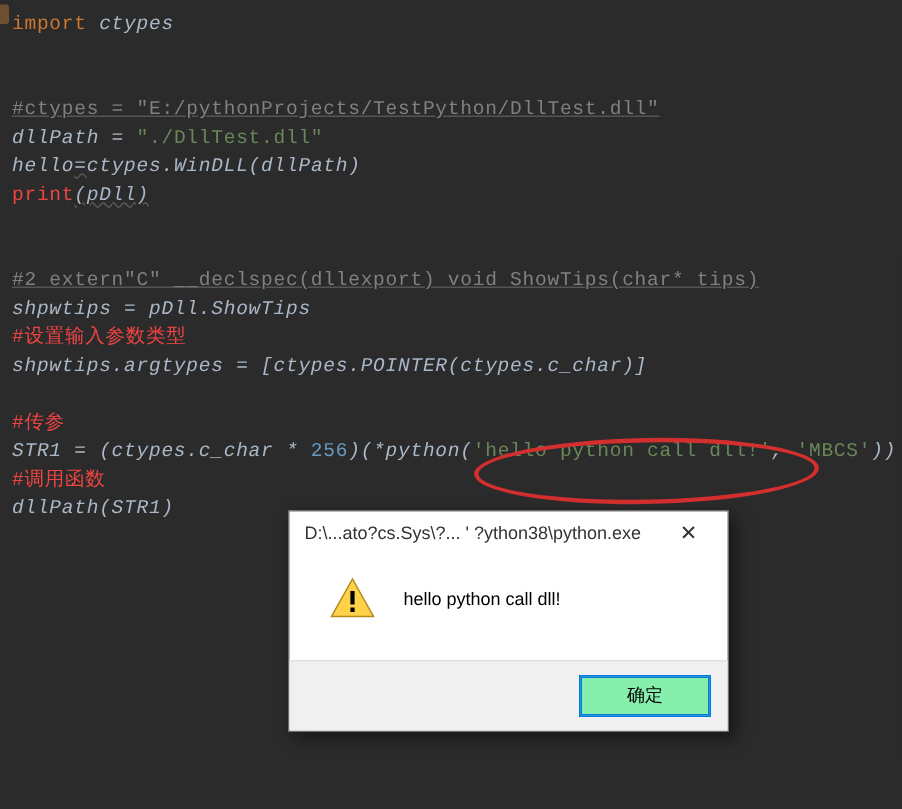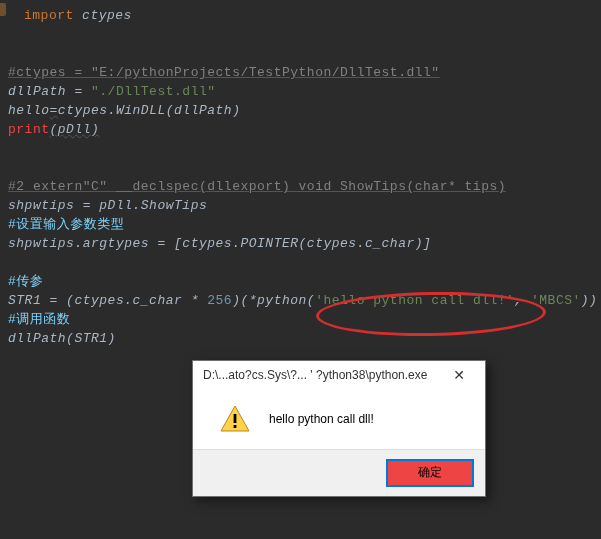--- a/index.html
+++ b/index.html
@@ -13,26 +13,26 @@
     color: #a9b7c6;
     overflow: hidden;
     position: relative;
     letter-spacing: 0.5px;
   }
   .code {
     padding: 6px 0 0 8px;
     line-height: 19px;
   }
   .line { white-space: pre; }
-  .kw { color: #cc7832; margin-left: 16px; }
+  .kw { color: #cc7832; }
   .id { color: #a9b7c6; font-style: italic; }
   .fn { color: #ef4444; }
   .str { color: #6a8759; }
   .comment { color: #808080; text-decoration: underline; text-decoration-color: #555; }
-  .commentplain { color: #7dd3fc; }
+  .commentplain { color: #ef4444; }
   .wavy { text-decoration: underline wavy #555; text-decoration-thickness: 1px; }
 
   .gutter-bump {
     position: absolute;
     left: 0; top: 3px;
     width: 6px; height: 13px;
     background: #6e4f2f;
     border-radius: 0 2px 2px 0;
   }
 
@@ -69,36 +69,36 @@
   }
   .closebtn {
     width: 40px;
     text-align: center;
     font-size: 14px;
     cursor: default;
   }
   .dlg-body {
     display: flex;
     align-items: center;
-    padding: 14px 30px 14px 26px;
+    padding: 14px 30px 25px 26px;
     gap: 18px;
   }
   .warn-icon svg { width: 32px; height: 32px; display: block; }
   .dlg-msg { font-size: 12px; color: #000; }
   .dlg-btnrow {
     background: #f0f0f0;
     border-top: 1px solid #dfdfdf;
     display: flex;
     justify-content: flex-end;
     padding: 10px 12px;
   }
   .ok-btn {
     min-width: 84px;
     height: 24px;
-    background: #ef4444;
+    background: #86efac;
     border: 1px solid #0078d7;
     outline: 1px solid #0078d7;
     font-size: 12px;
     font-family: 'Microsoft YaHei', 'Segoe UI', sans-serif;
     cursor: default;
     text-align: center;
     line-height: 22px;
   }
 </style>
 </head>
@@ -122,21 +122,21 @@
   <div class="line"><span class="id">shpwtips.argtypes = [ctypes.POINTER(ctypes.c_char)]</span></div>
   <div class="line">&nbsp;</div>
   <div class="line"><span class="commentplain">#传参</span></div>
   <div class="line"><span class="id">STR1 = (ctypes.c_char * </span><span style="color:#6897bb">256</span><span class="id">)(*python(</span><span class="str">'hello python call dll!'</span><span class="id">, </span><span class="str">'MBCS'</span><span class="id">))</span></div>
   <div class="line"><span class="commentplain">#调用函数</span></div>
   <div class="line"><span class="id">dllPath(STR1)</span></div>
 </div>
 
 <div class="ellipse-annot" style="left:316px; top:292px; width:224px; height:38px; transform:rotate(-1deg);"></div>
 
-<div class="dialog" style="left:192px; top:360px; width:292px;">
+<div class="dialog" style="left:192px; top:340px; width:292px;">
   <div class="titlebar">
     <span class="titlebar-title">D:\...ato?cs.Sys\?... ' ?ython38\python.exe</span>
     <span class="closebtn">✕</span>
   </div>
   <div class="dlg-body">
     <div class="warn-icon">
       <svg viewBox="0 0 32 32">
         <path d="M16 3 L30 28 L2 28 Z" fill="#ffd24a" stroke="#b5881a" stroke-width="1"></path>
         <rect x="14.6" y="11" width="2.8" height="9" fill="#000"></rect>
         <rect x="14.6" y="22" width="2.8" height="3" fill="#000"></rect>

